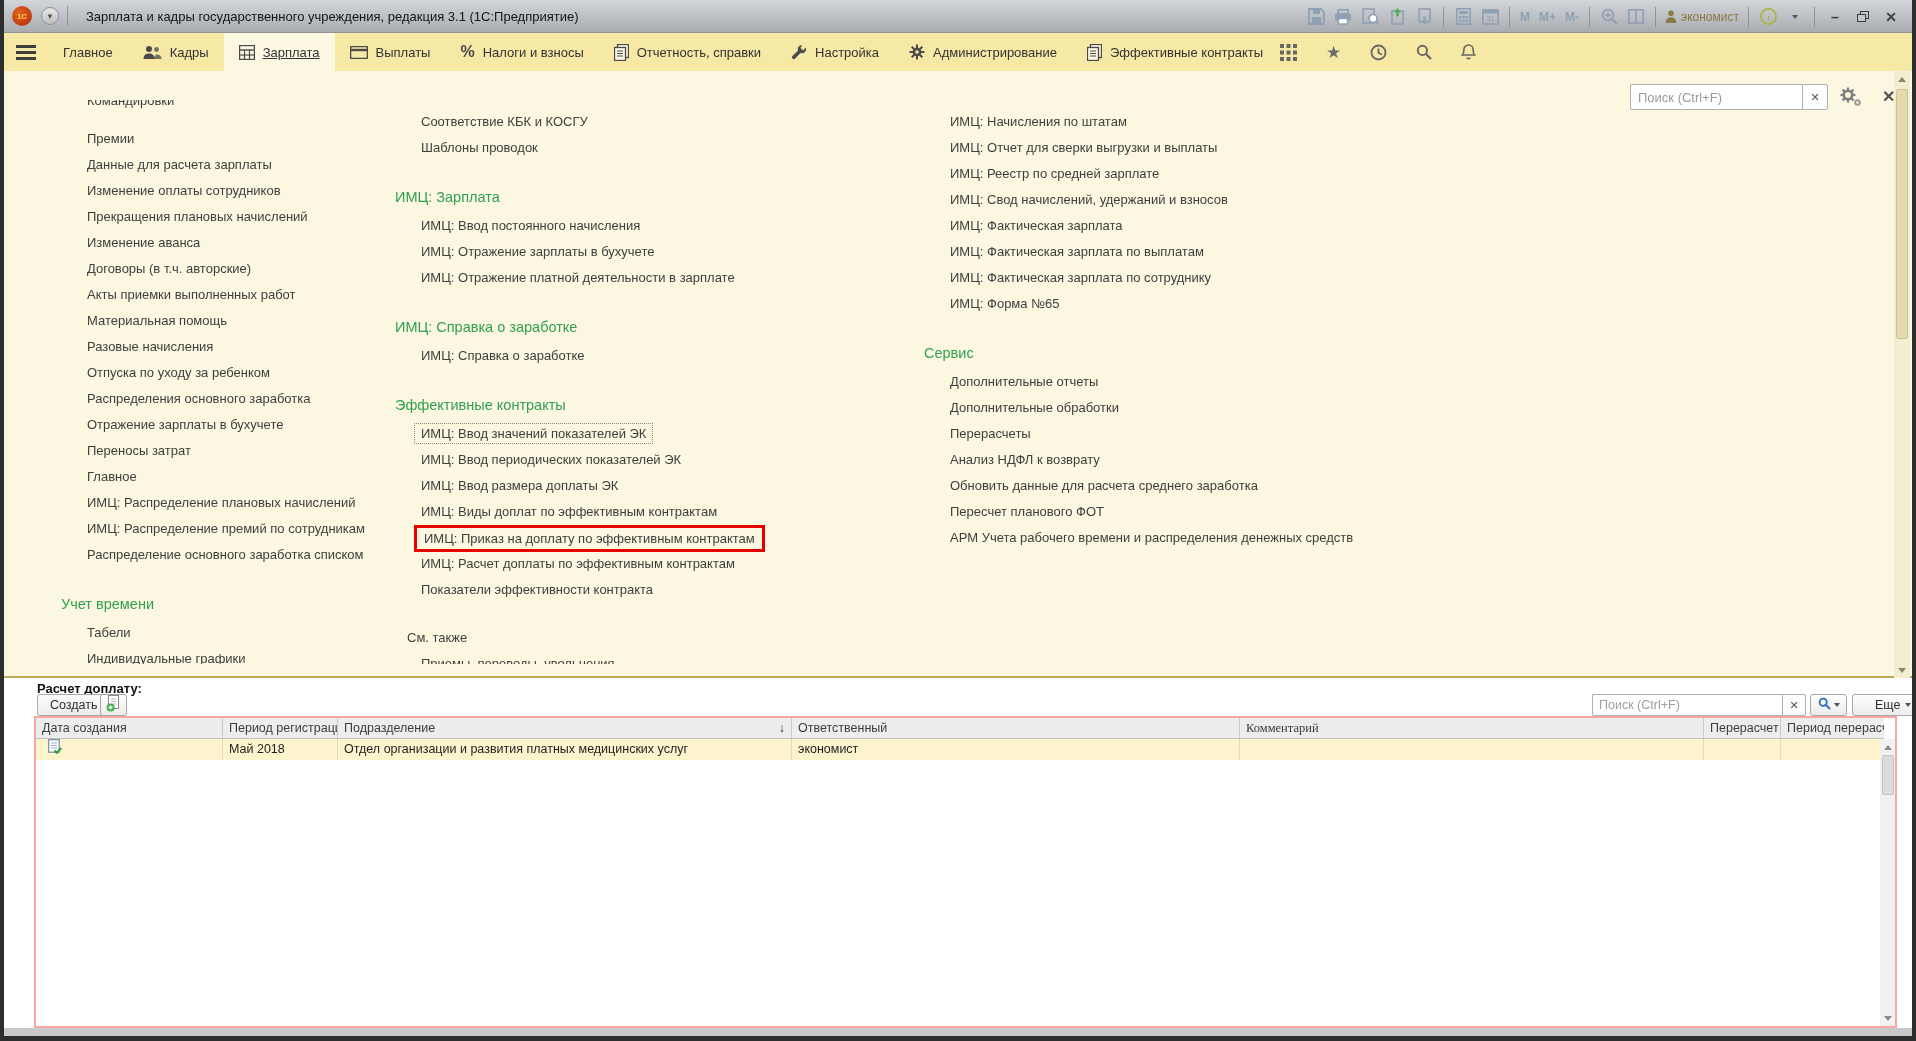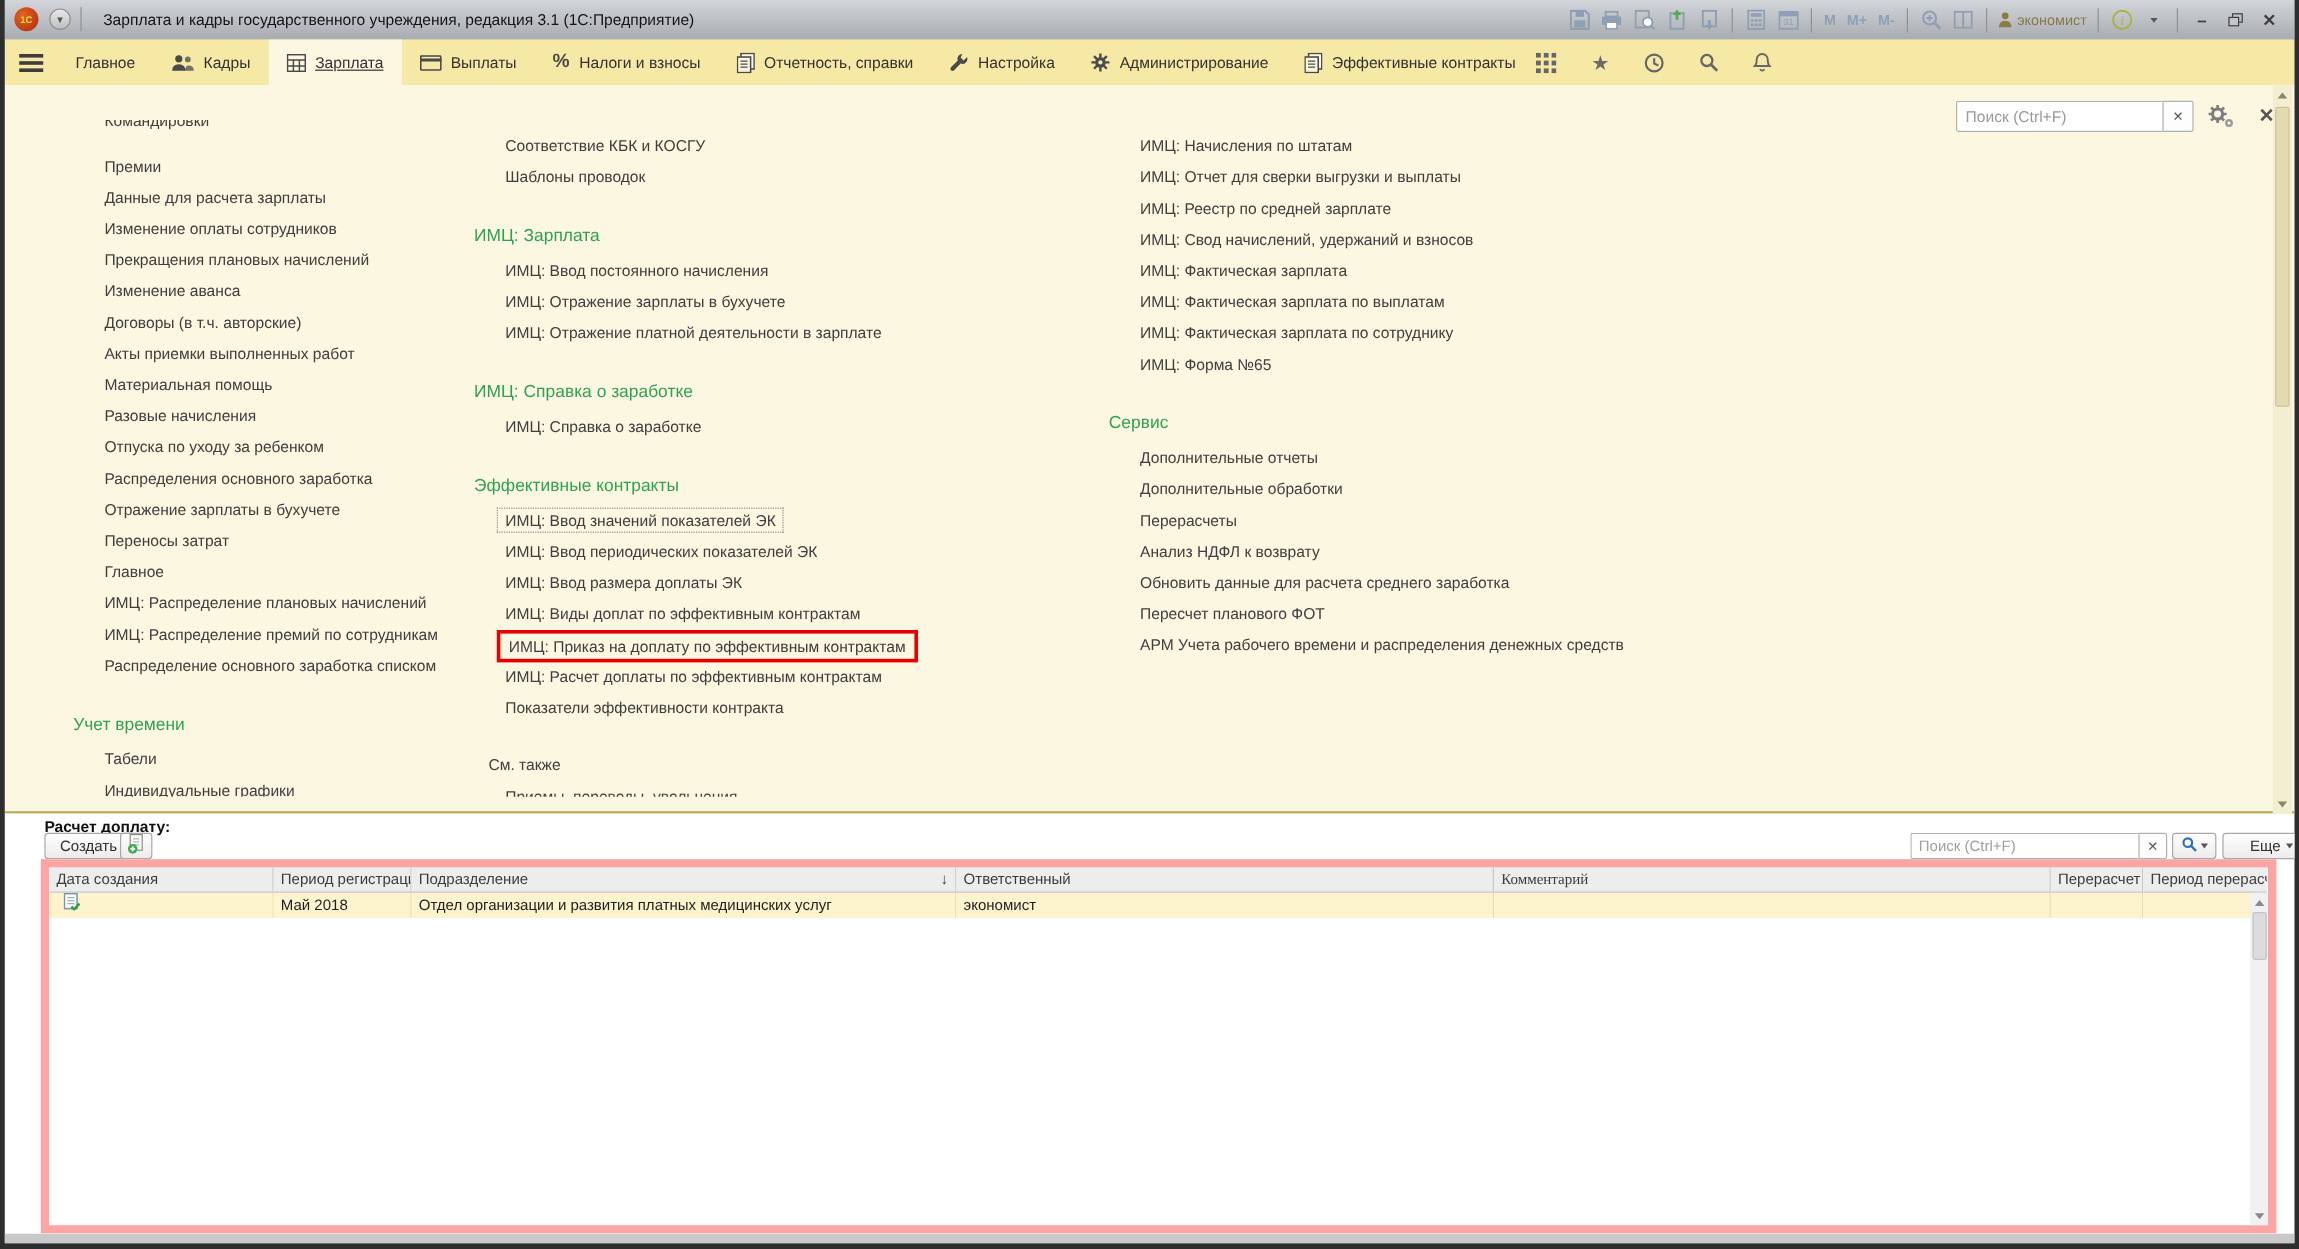--- a/index.html
+++ b/index.html
@@ -93,21 +93,21 @@
   #copy-btn { position:absolute; left:96px; top:16px; width:27px; padding:0; justify-content:center; }
   .form-search { position:absolute; left:1588px; top:16px; display:flex; }
   .form-search input { width:190px; height:22px; border:1px solid #b0b0b0; border-radius:2px 0 0 2px; border-right:none;
                        font-size:12.5px; padding:0 6px; color:#333; font-family:"Liberation Sans",sans-serif; }
   .form-search input::placeholder { color:#9f9f9f; }
   .form-search .clear-btn { width:24px; height:22px; }
   #find-btn { position:absolute; left:1806px; top:16px; width:37px; padding:0 5px; gap:3px; justify-content:center; }
   #more-btn { position:absolute; left:1848px; top:16px; gap:5px; padding:0 22px;justify-content:space-between; }
   .caret { width:0; height:0; border-left:3.5px solid transparent; border-right:3.5px solid transparent; border-top:4px solid #555; }
 
-  .list-box { position:absolute; left:30px; top:38px; width:1863px; height:312px; border:7px solid #fca5a5; background:#fff; }
+  .list-box { position:absolute; left:30px; top:38px; width:1863px; height:312px; border:2px solid #fca5a5; background:#fff; }
   .lrow { display:flex; }
   .lrow span { display:block; height:21px; line-height:20px; font-size:12.5px; padding:0 6px;
                overflow:hidden; white-space:nowrap; border-right:1px solid #c9c9c9; }
   .lhead span { background:#ededed; color:#3c3c3c; border-bottom:1px solid #bfbfbf; }
   .ldata span { background:var(--rowsel,#fdf3cd); color:#1e1e1e; border-right:1px solid #e7dcb4; }
   .lrow span:nth-child(1){ width:187px; } .lrow span:nth-child(2){ width:115px; }
   .lrow span:nth-child(3){ width:454px; } .lrow span:nth-child(4){ width:448px; }
   .lrow span:nth-child(5){ width:464px;font-family:Liberation Serif, serif; } .lrow span:nth-child(6){ width:77px; }
   .lrow span:nth-child(7){ width:103px; border-right:none; }
   .sort-cell { display:flex !important; justify-content:space-between; align-items:center; }

